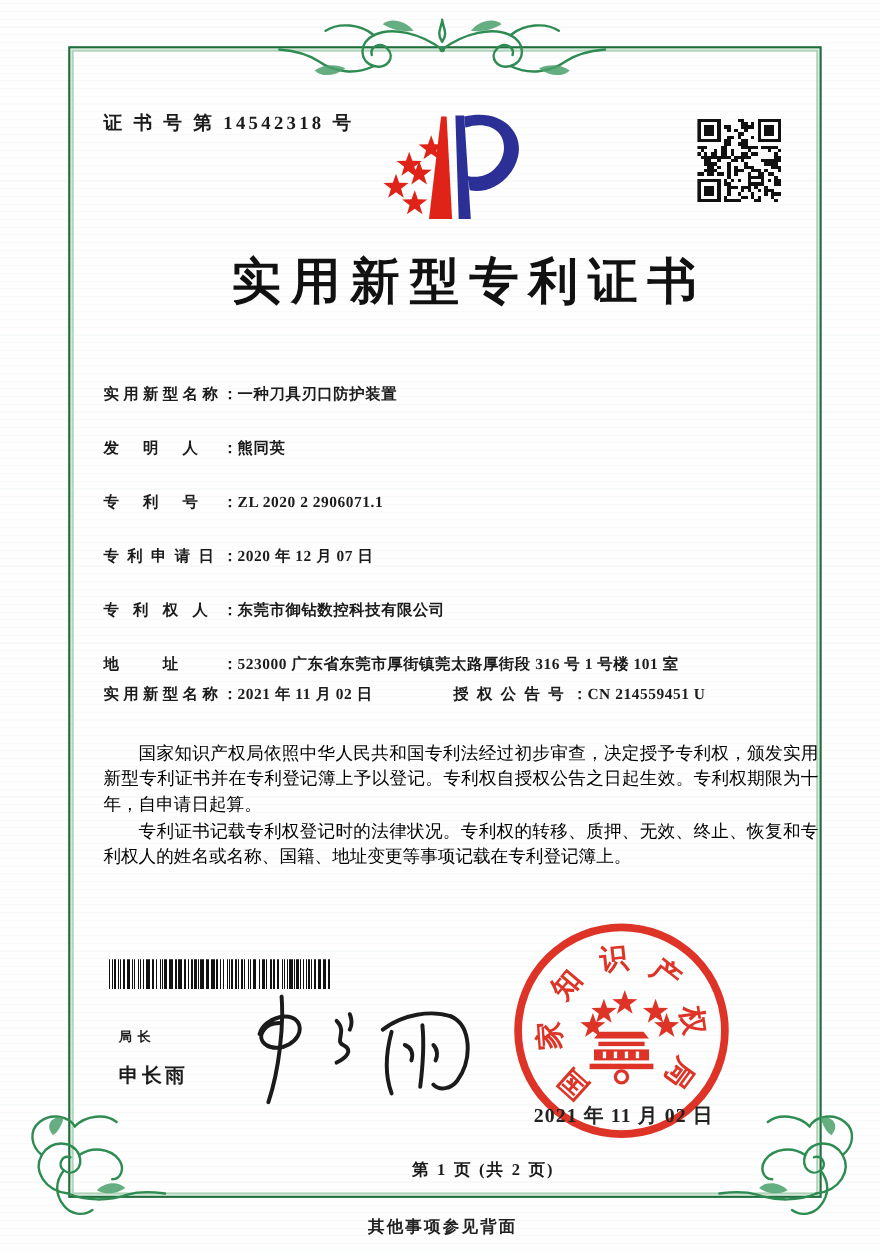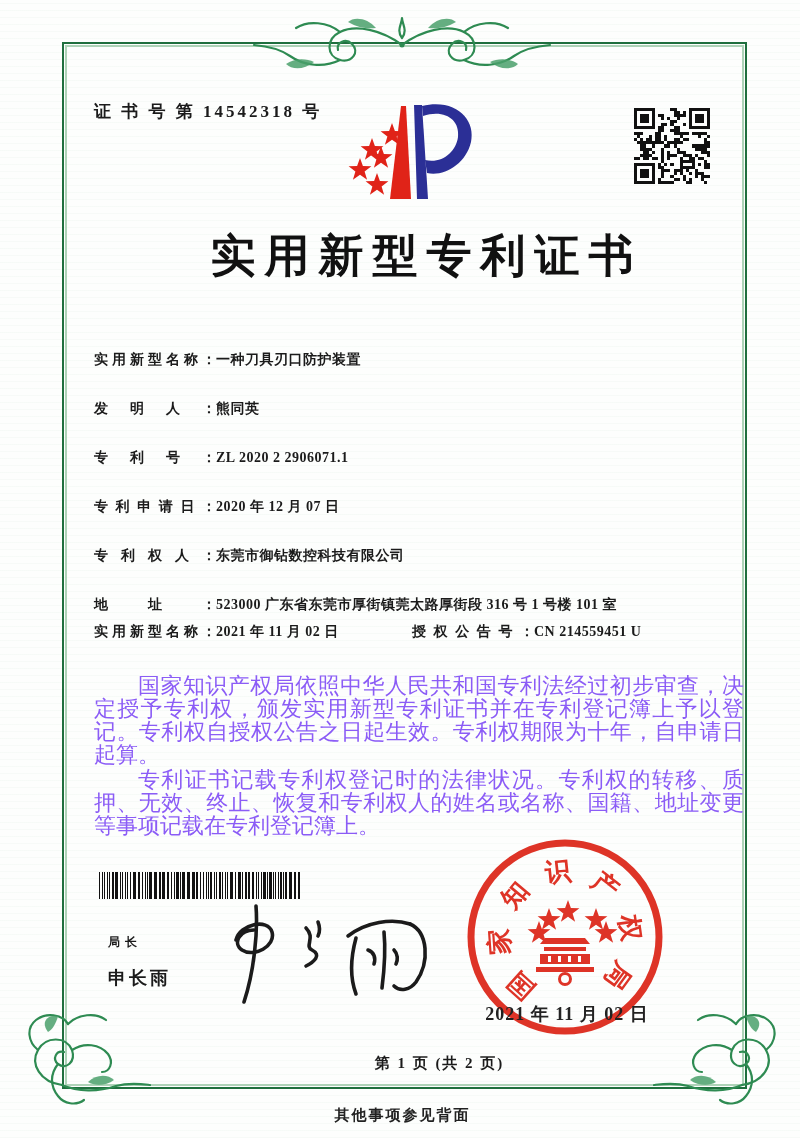--- a/index.html
+++ b/index.html
@@ -19,21 +19,21 @@
   .title{position:absolute;left:62px;top:226px;width:681px;margin:0;text-align:center;
          font-size:45px;font-weight:700;letter-spacing:9px;color:#111;padding-left:24px;}
   .fields{position:absolute;left:94px;top:346px;width:652px;}
   .row{margin-bottom:22px;font-size:14px;font-weight:600;line-height:27px;white-space:nowrap;}
   .row-address{margin-bottom:0;white-space:normal;}
   .lab{display:inline-block;width:122px;text-align:justify;text-align-last:justify;vertical-align:top;}
   .val{letter-spacing:0.5px;}
   .val-block{display:inline-block;width:512px;vertical-align:top;letter-spacing:0.5px;}
   .val-short{display:inline-block;width:196px;vertical-align:top;letter-spacing:0.5px;}
   .paras{position:absolute;left:94px;top:674px;width:650px;}
-  .paras p{margin:0 0 2px 0;font-size:22px;line-height:23px;text-indent:2em;text-align:justify;color:#8b5cf6;}
+  .paras p{margin:0 0 2px 0;font-size:16px;line-height:23px;text-indent:2em;text-align:justify;color:#000000;}
   .barcode{position:absolute;left:99px;top:872px;}
   .sign-title{position:absolute;left:108px;top:934px;font-size:12px;font-weight:600;letter-spacing:5px;}
   .sign-name{position:absolute;left:108px;top:966px;font-size:18px;font-weight:600;letter-spacing:3px;text-align:right;}
   .signature{position:absolute;left:196px;top:898px;}
   .seal{position:absolute;left:460px;top:836px;}
   #seal-text text{font-size:26px;font-weight:bold;fill:#dc2517;font-family:"Liberation Serif",serif;}
   .seal-date{position:absolute;left:472px;top:1002px;width:190px;text-align:center;
              font-size:18px;font-weight:600;color:#222;letter-spacing:1px;}
   .page-num{position:absolute;left:62px;top:1054px;width:755px;text-align:center;font-size:15px;font-weight:600;letter-spacing:2px;}
   .back-note{position:absolute;left:62px;top:1106px;width:681px;text-align:center;font-size:15px;font-weight:600;letter-spacing:2px;color:#222;}

